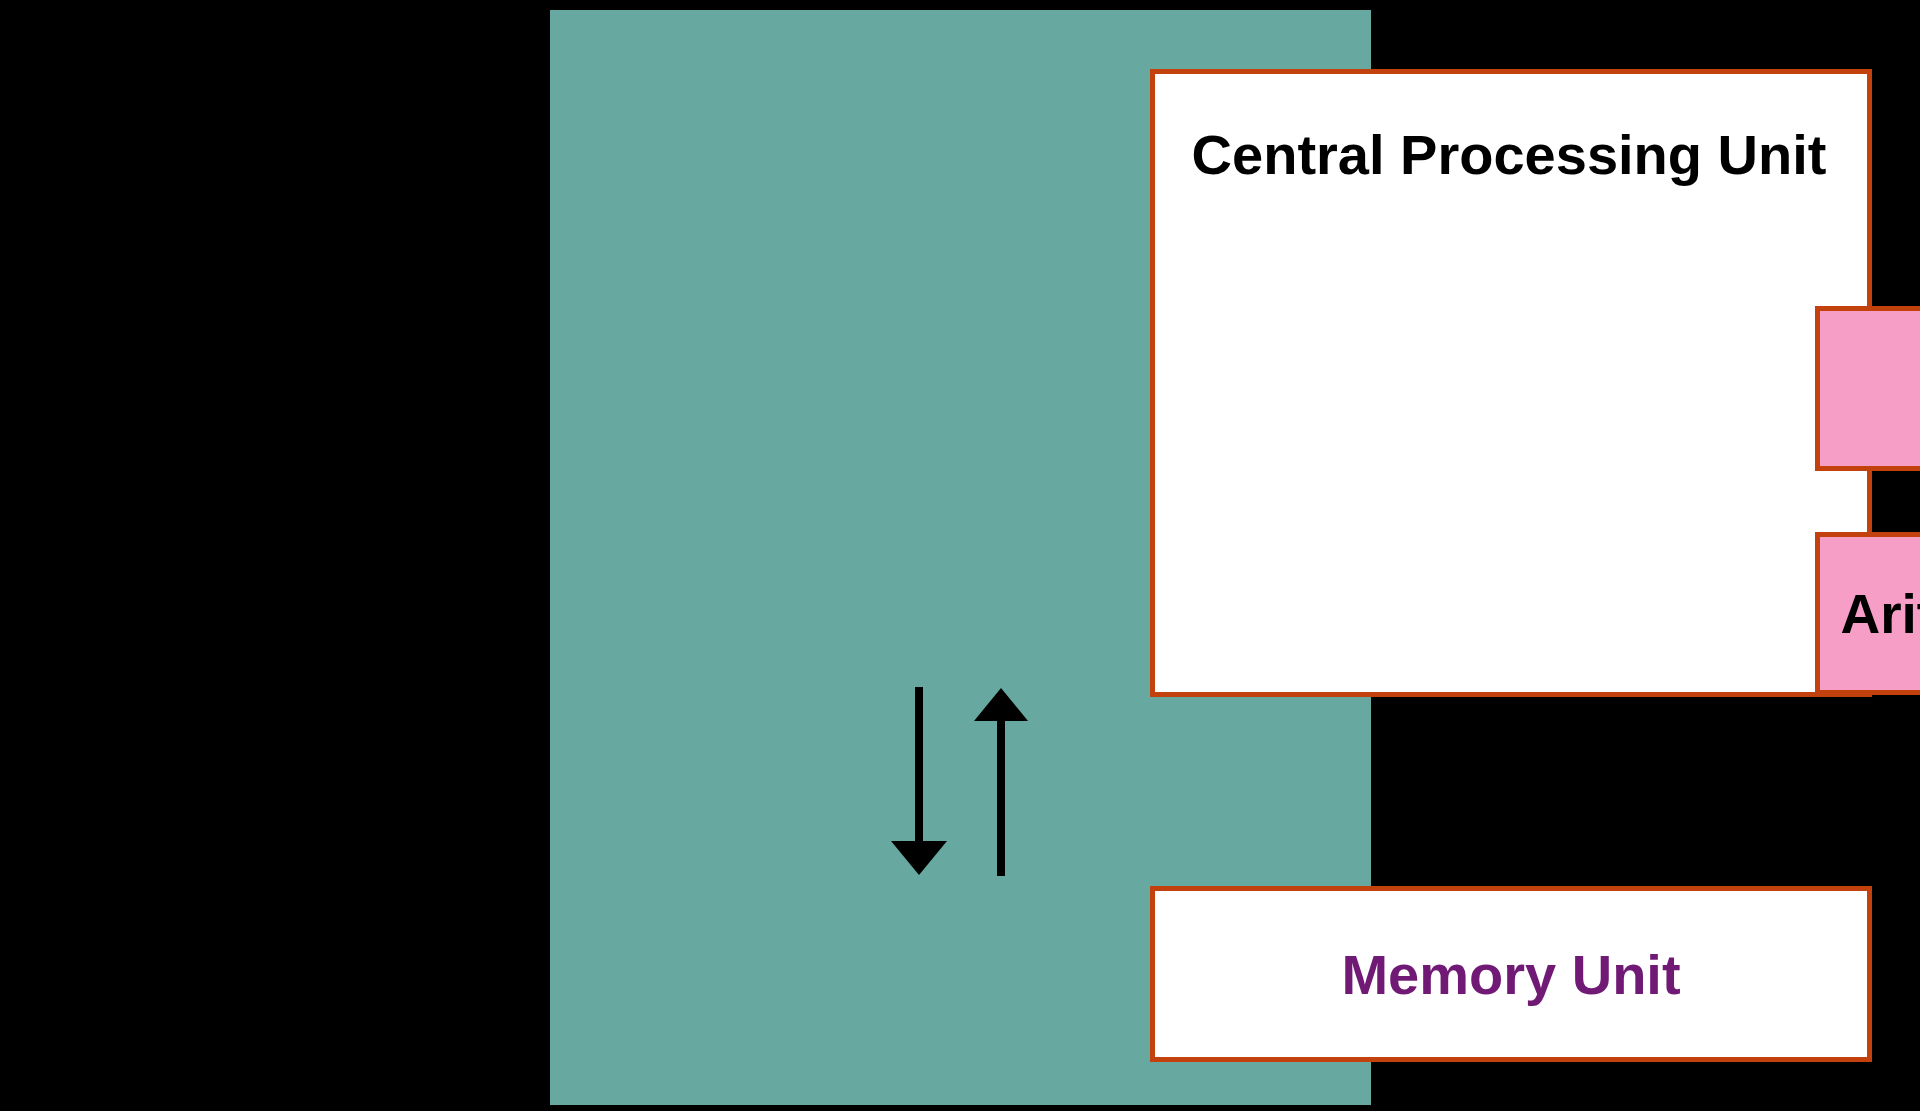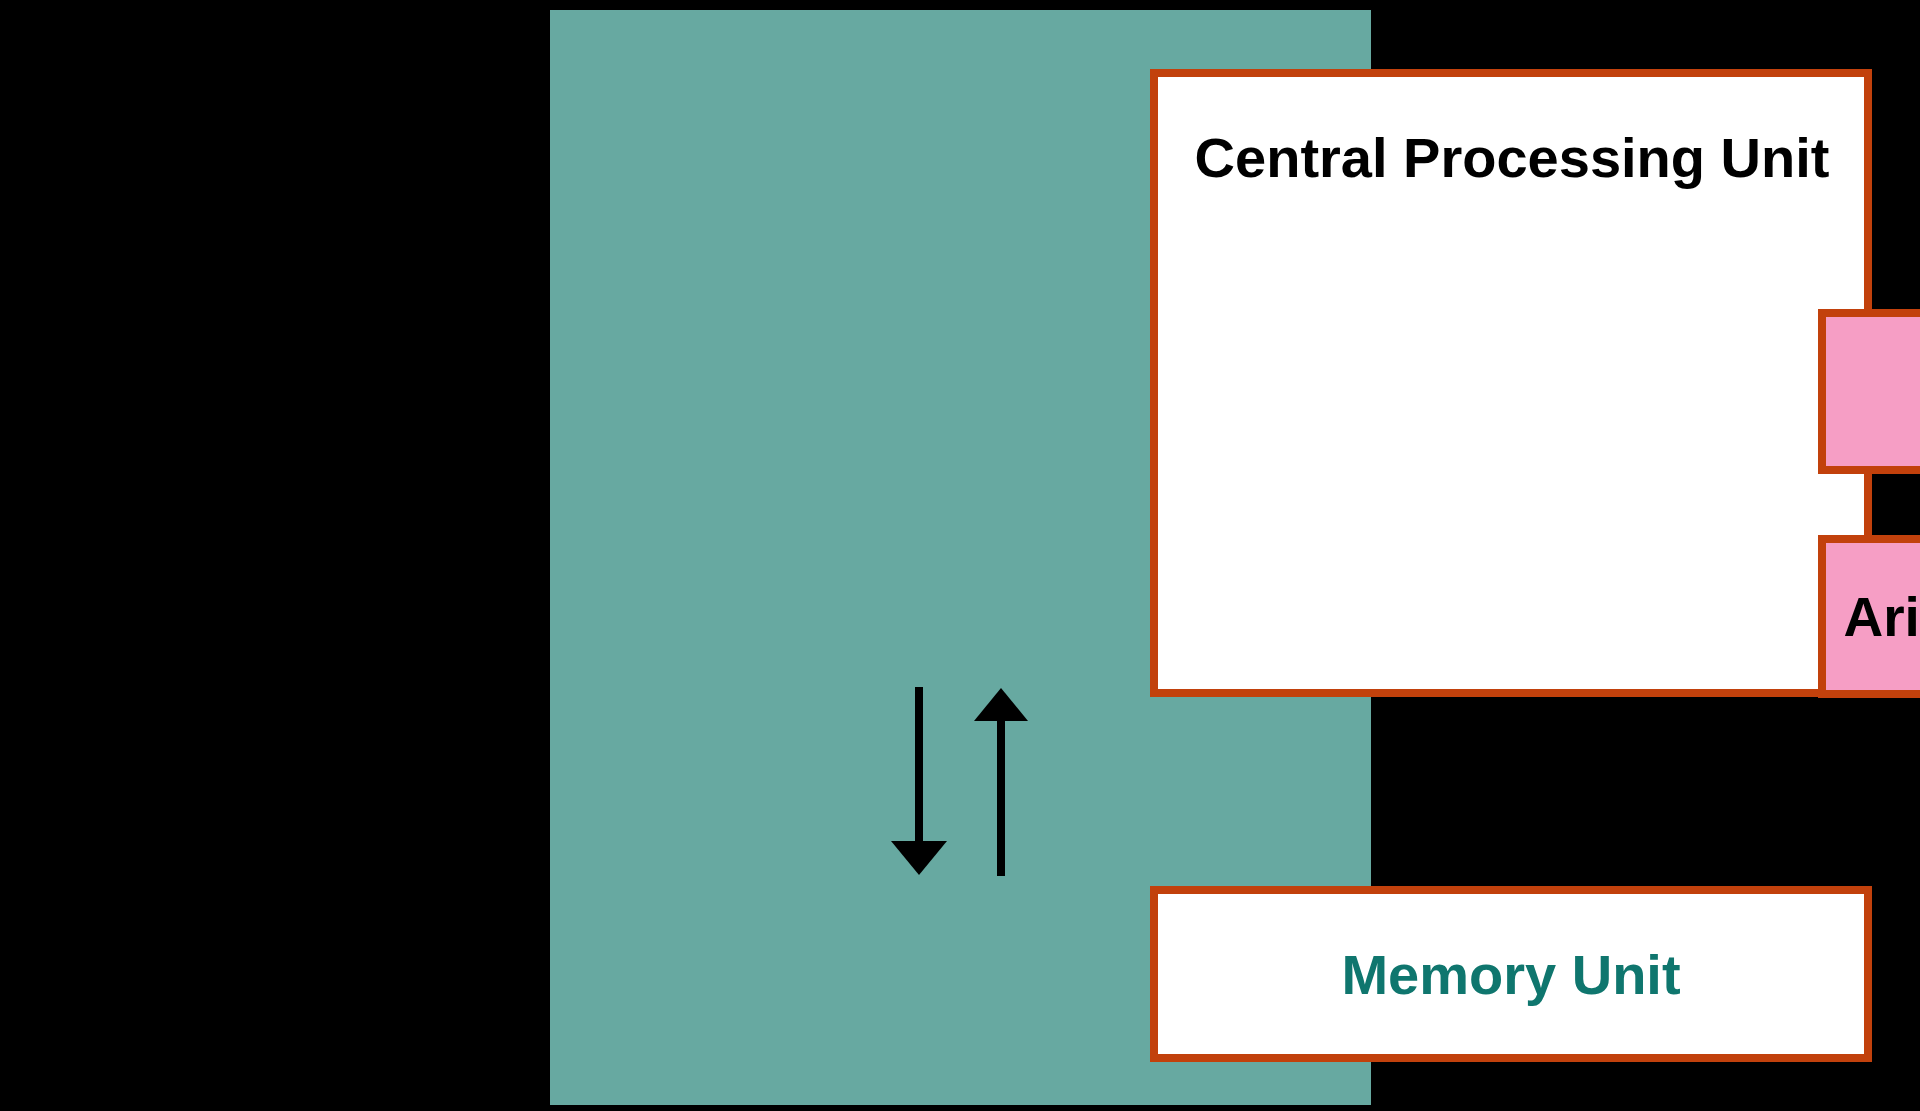--- a/index.html
+++ b/index.html
@@ -21,21 +21,21 @@
     position: absolute;
     left: 550px;
     top: 10px;
     width: 821px;
     height: 1095px;
     background: #67A9A1;
   }
   .block {
     position: absolute;
     box-sizing: border-box;
-    border: 8px solid #c2410c;
+    border: 5px solid #c2410c;
     display: flex;
     align-items: center;
     justify-content: center;
   }
   .cpu-box {
     left: 600px;
     top: 59px;
     width: 722px;
     height: 628px;
     background: #FFFFFF;
@@ -75,21 +75,21 @@
     height: 163px;
   }
   .memory-box {
     left: 600px;
     top: 876px;
     width: 722px;
     height: 176px;
     background: #FFFFFF;
     font-size: 56px;
     font-weight: bold;
-    color: #0f766e;
+    color: #701a75;
     white-space: nowrap;
   }
   .arrow-shaft {
     position: absolute;
     width: 8px;
     background: #000000;
   }
   .shaft-down {
     left: 915px;
     top: 687px;

